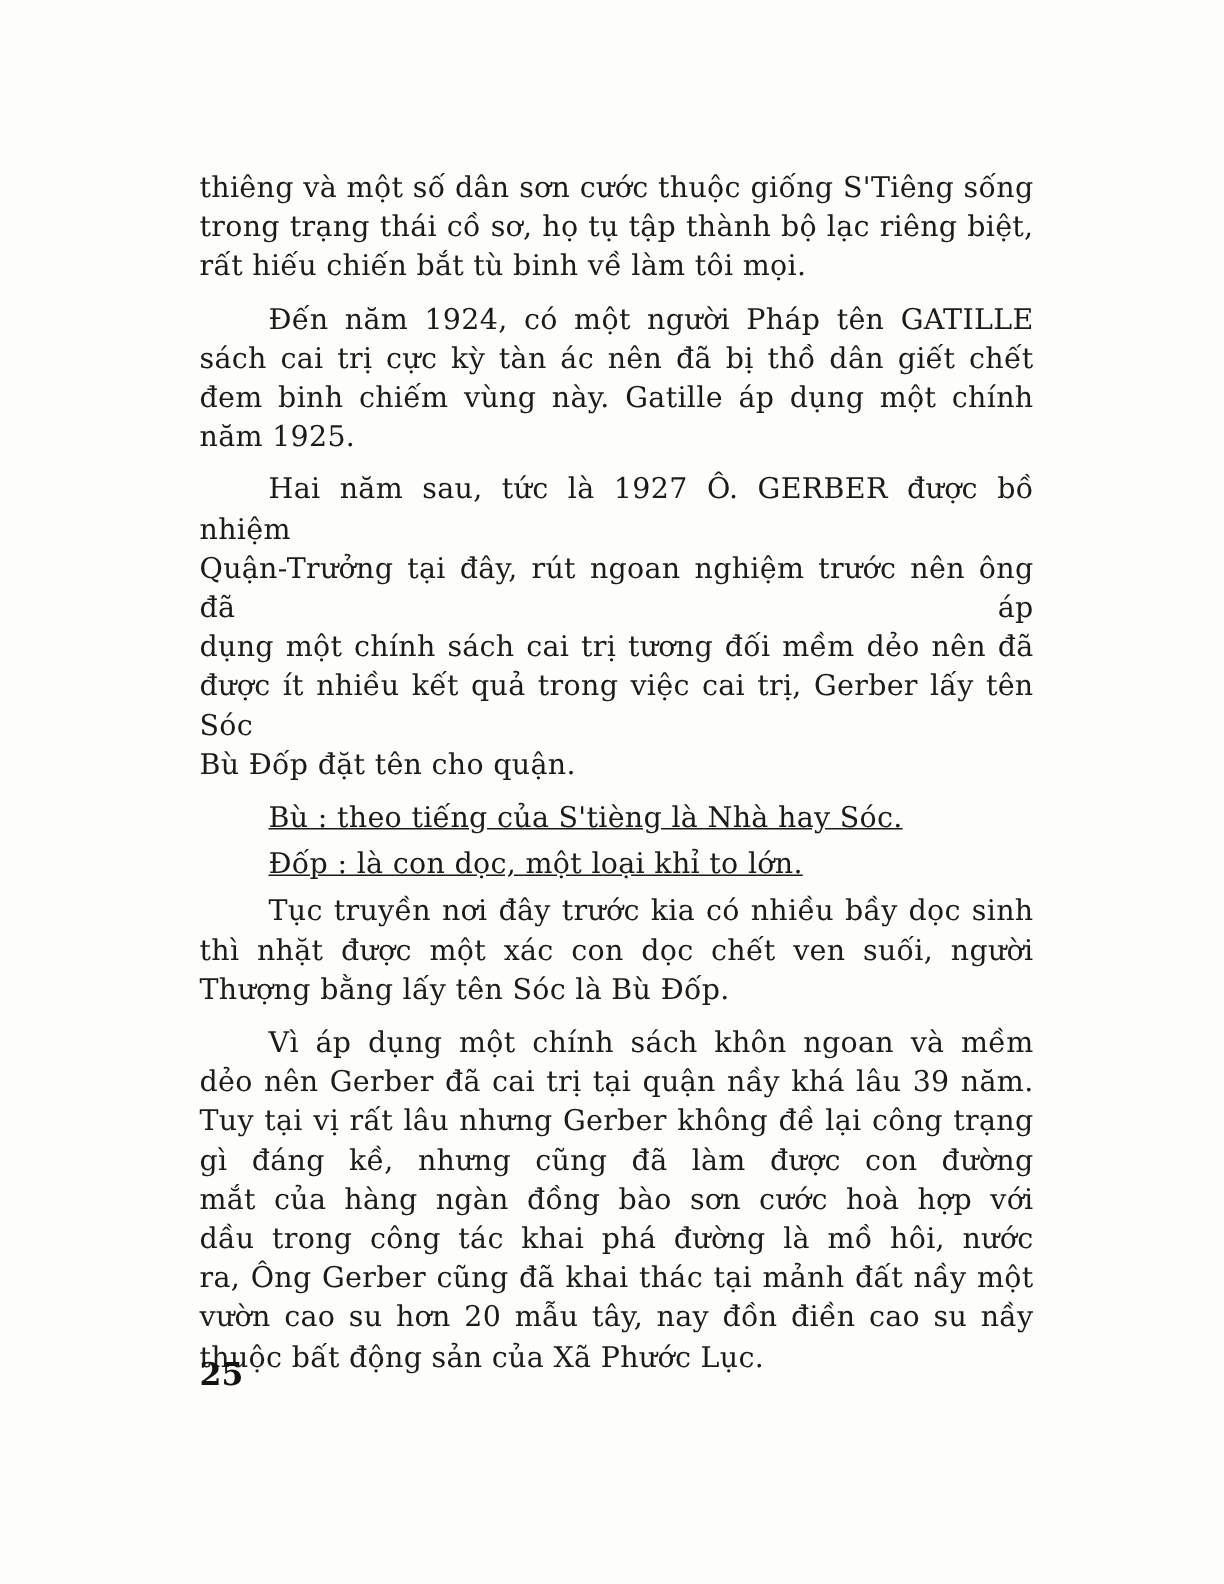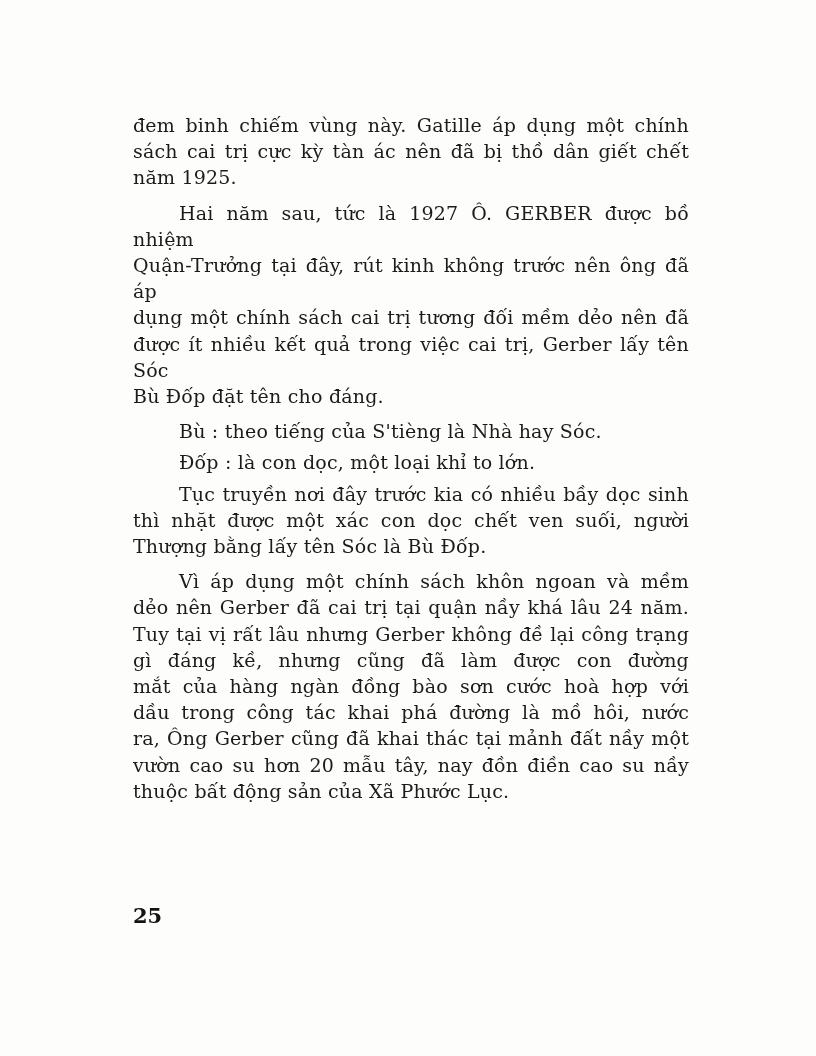--- a/index.html
+++ b/index.html
@@ -19,21 +19,21 @@
   .text-block {
     position: absolute;
     left: 133px;
     top: 112px;
     width: 556px;
     font-size: 19px;
     line-height: 26.2px;
     letter-spacing: 0.2px;
   }
   .para { margin-bottom: 9px; }
-  .para.gap-small { margin-bottom: 5px; }
+  .para.gap-small { margin-bottom: 5px; text-decoration: underline; }
   .line {
     text-align: justify;
     text-align-last: justify;
     white-space: normal;
     min-height: 26.2px;
   }
   .line.last {
     text-align-last: left;
   }
   .para.indent .line.first {
@@ -47,46 +47,52 @@
     font-size: 21px;
     font-weight: bold;
     color: #151310;
   }
 </style>
 </head>
 <body>
 
 <div class="sheet">
   <div class="text-block">
+      <div class="para">
+        <div class="line first">thiêng và một số dân sơn cước thuộc giống S'Tiêng sống</div>
+        <div class="line">trong trạng thái cồ sơ, họ tụ tập thành bộ lạc riêng biệt,</div>
+        <div class="line last">rất hiếu chiến  bắt tù binh về làm tôi mọi.</div>
+      </div>
       <div class="para indent">
+        <div class="line first">Đến năm 1924, có một người Pháp tên GATILLE</div>
+        <div class="line">sách cai trị cực kỳ tàn ác nên đã bị thồ dân giết chết</div>
         <div class="line">đem binh chiếm vùng này. Gatille áp dụng một chính</div>
-        <div class="line">sách cai trị cực kỳ tàn ác nên đã bị thồ dân giết chết</div>
         <div class="line last">năm  1925.</div>
       </div>
       <div class="para indent">
         <div class="line first">Hai năm sau, tức là 1927 Ô. GERBER được bồ nhiệm</div>
-        <div class="line">Quận-Trưởng tại đây, rút kinh không trước nên ông đã áp</div>
+        <div class="line">Quận-Trưởng tại đây, rút ngoan nghiệm trước nên ông đã áp</div>
         <div class="line">dụng một chính sách cai trị tương đối mềm dẻo nên đã</div>
         <div class="line">được ít nhiều kết quả trong việc cai trị, Gerber lấy tên Sóc</div>
-        <div class="line last">Bù Đốp đặt tên cho đáng.</div>
+        <div class="line last">Bù Đốp đặt tên cho quận.</div>
       </div>
       <div class="para indent gap-small">
         <div class="line first last">Bù : theo  tiếng của S'tièng là  Nhà hay Sóc.</div>
       </div>
       <div class="para indent gap-small">
         <div class="line first last">Đốp : là con dọc, một loại khỉ  to lớn.</div>
       </div>
       <div class="para indent">
         <div class="line first">Tục truyền nơi đây trước kia có nhiều bầy dọc sinh</div>
         <div class="line">thì nhặt được một xác con dọc chết ven suối, người</div>
         <div class="line last">Thượng bằng lấy tên Sóc là Bù Đốp.</div>
       </div>
       <div class="para indent">
         <div class="line first">Vì áp dụng một chính sách khôn ngoan và mềm</div>
-        <div class="line">dẻo nên Gerber đã cai trị tại quận nầy khá lâu 24 năm.</div>
+        <div class="line">dẻo nên Gerber đã cai trị tại quận nầy khá lâu 39 năm.</div>
         <div class="line">Tuy tại vị rất lâu nhưng Gerber không đề lại công trạng</div>
         <div class="line">gì đáng kề, nhưng cũng đã làm được con đường</div>
         <div class="line">mắt của hàng ngàn  đồng bào sơn cước hoà hợp với</div>
         <div class="line">dầu trong công tác khai phá đường là mồ hôi, nước</div>
         <div class="line">ra, Ông Gerber cũng đã khai thác tại mảnh đất nầy một</div>
         <div class="line">vườn cao su hơn 20 mẫu tây, nay đồn điền cao su nầy</div>
         <div class="line last">thuộc bất động sản của Xã Phước Lục.</div>
       </div>
     </div>
   <div class="page-number">25</div>

